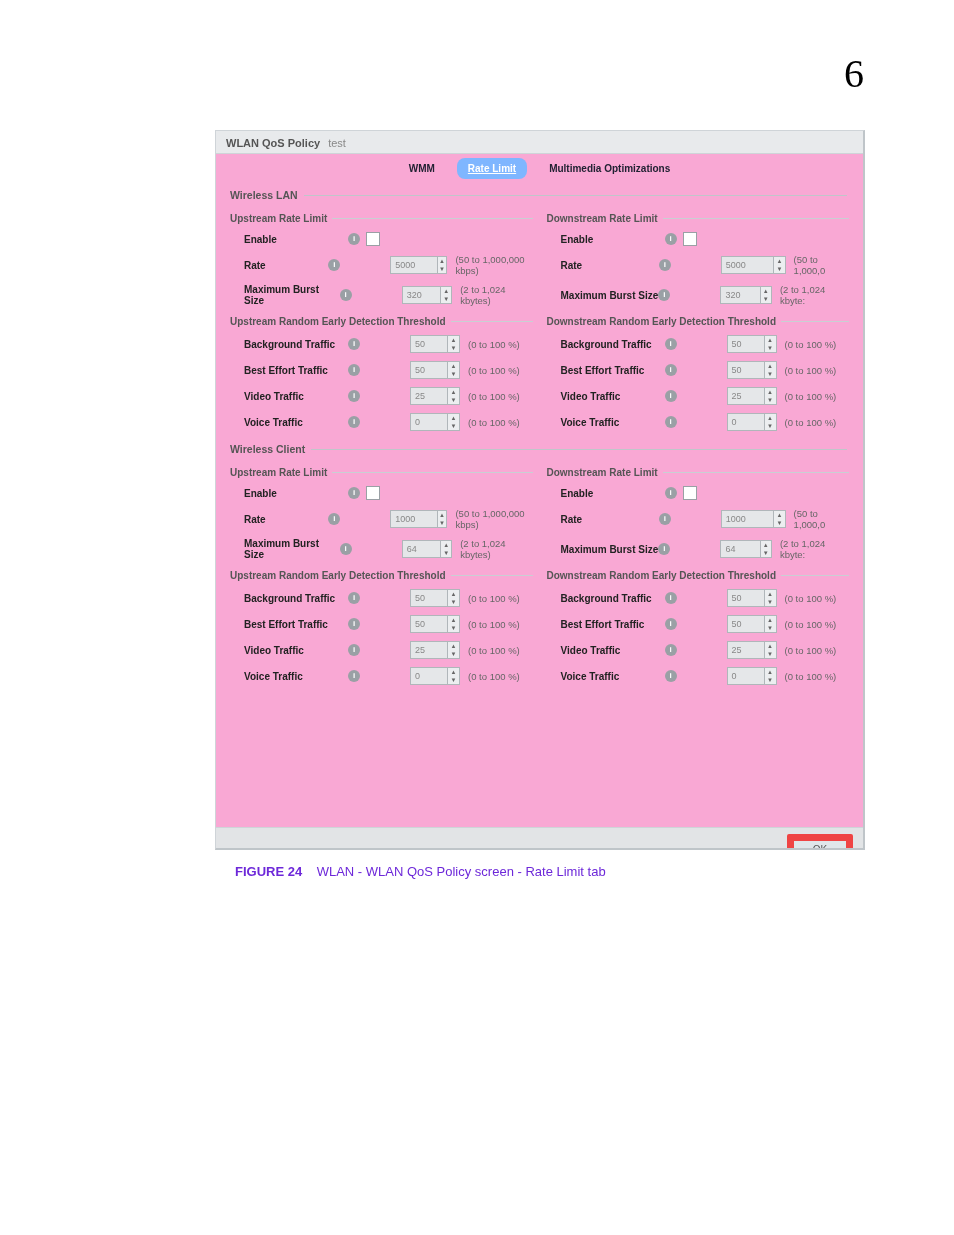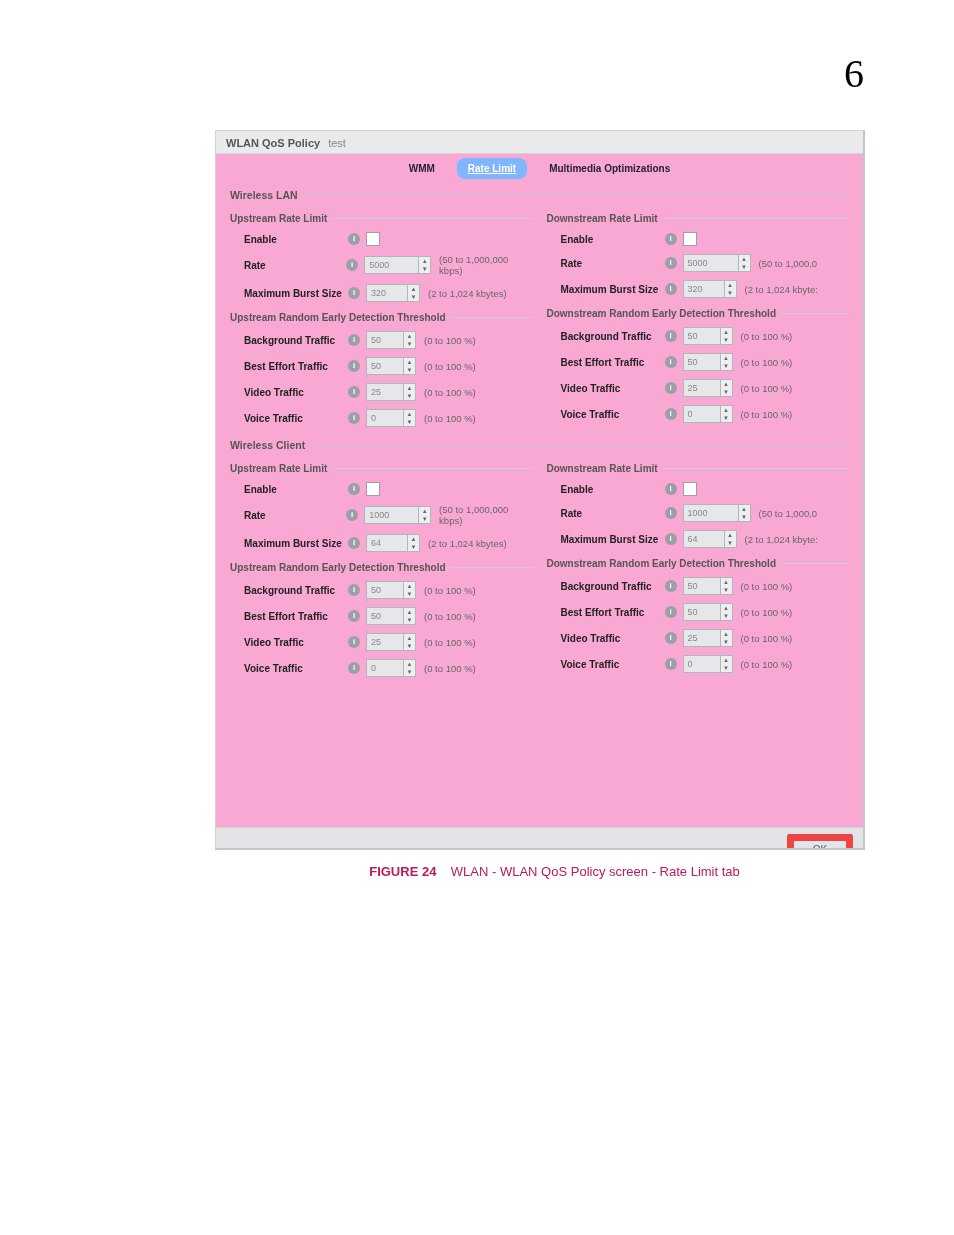--- a/index.html
+++ b/index.html
@@ -147,20 +147,21 @@
   .row .numbox {
     width: 56px;
     height: 18px;
     border: 1px solid #b0b6ba;
     background: #e5e7e9;
     box-sizing: border-box;
     padding: 0 4px;
     line-height: 16px;
     color: #888;
     font-size: 9px;
+    margin-left: 44px;
   }
   .row .spinner {
     width: 12px;
     height: 18px;
     border: 1px solid #b0b6ba;
     border-left: none;
     background: #eceef0;
     box-sizing: border-box;
     display: flex;
     flex-direction: column;
@@ -194,22 +195,21 @@
     font-size: 10px;
     color: #555;
     line-height: 18px;
     text-align: center;
   }
 
   .caption {
     margin-top: 14px;
     margin-left: 155px;
     font-size: 13px;
-    color: #be185d;
-    text-align: center;
+    color: #6d28d9;
   }
   .caption .figlabel { font-weight: bold; }
 </style>
 </head>
 <body>
 
 <div class="page">
   <div class="chapter-number">6</div>
 
   <div class="screenshot">

